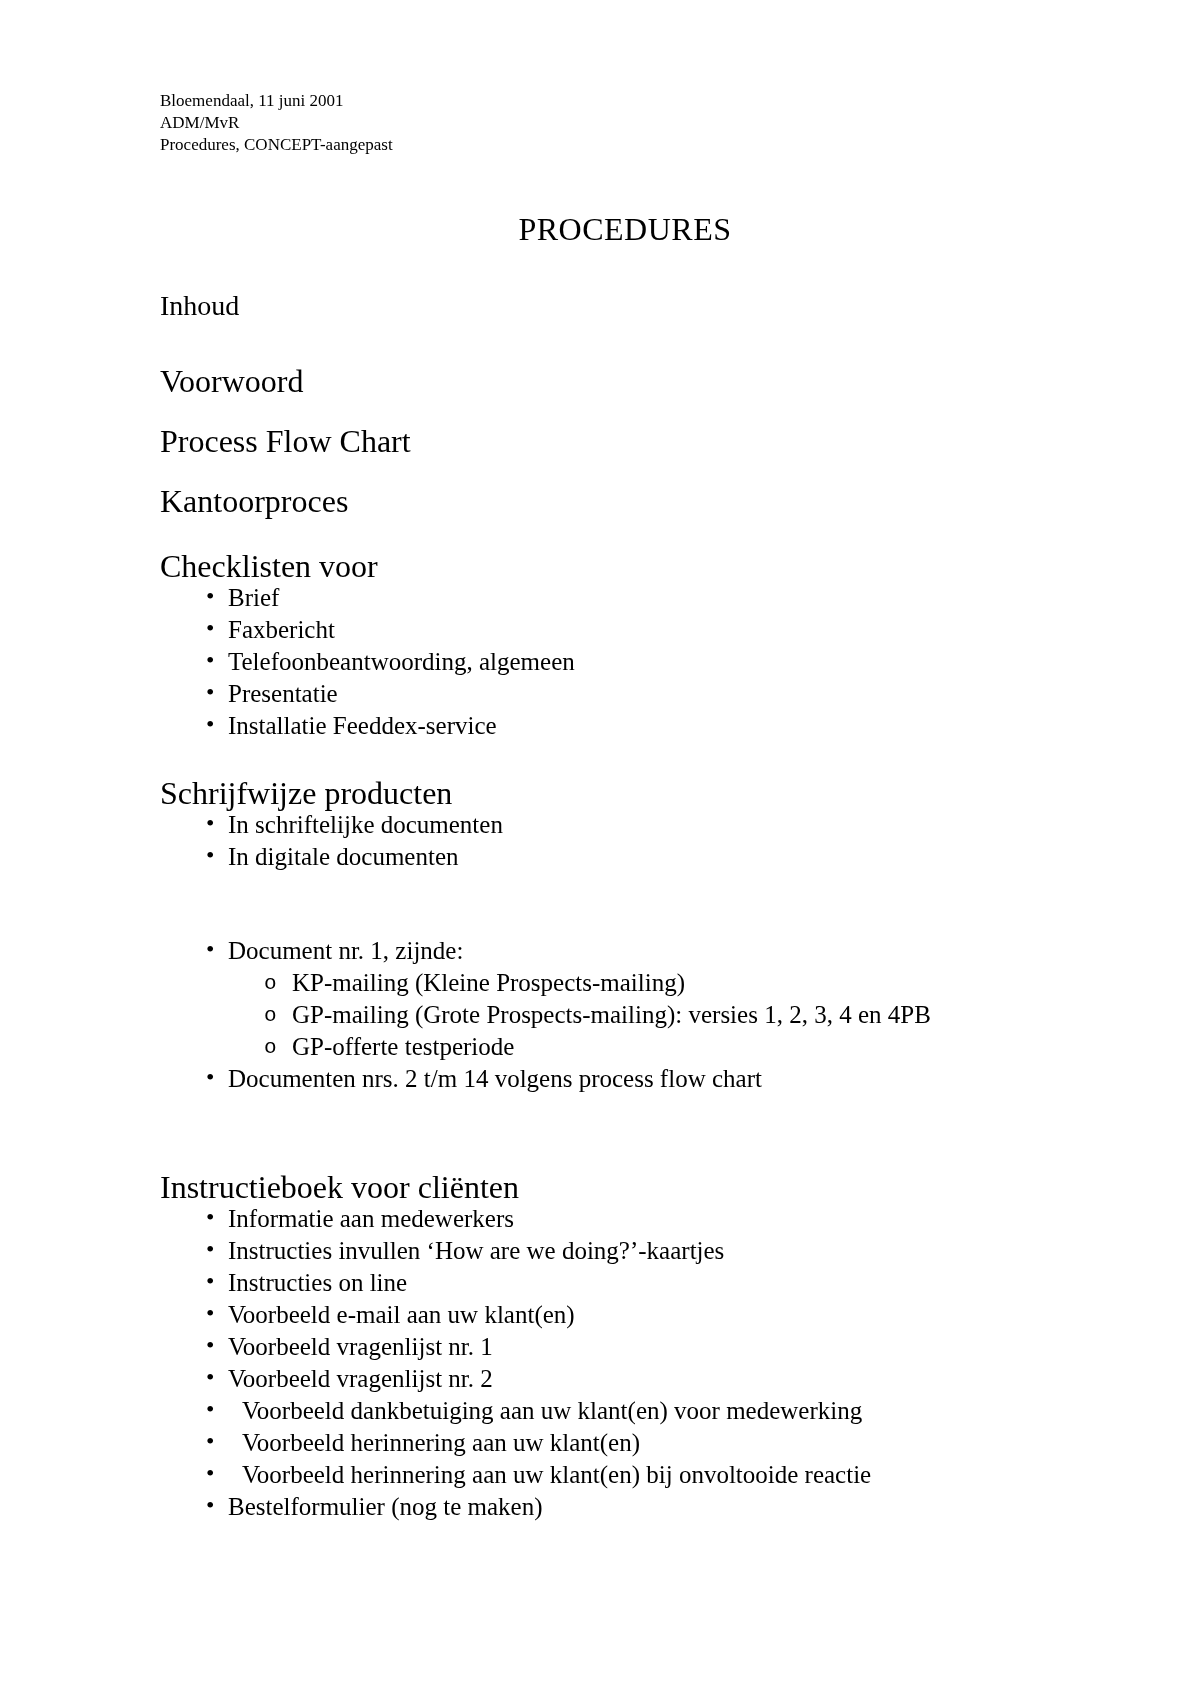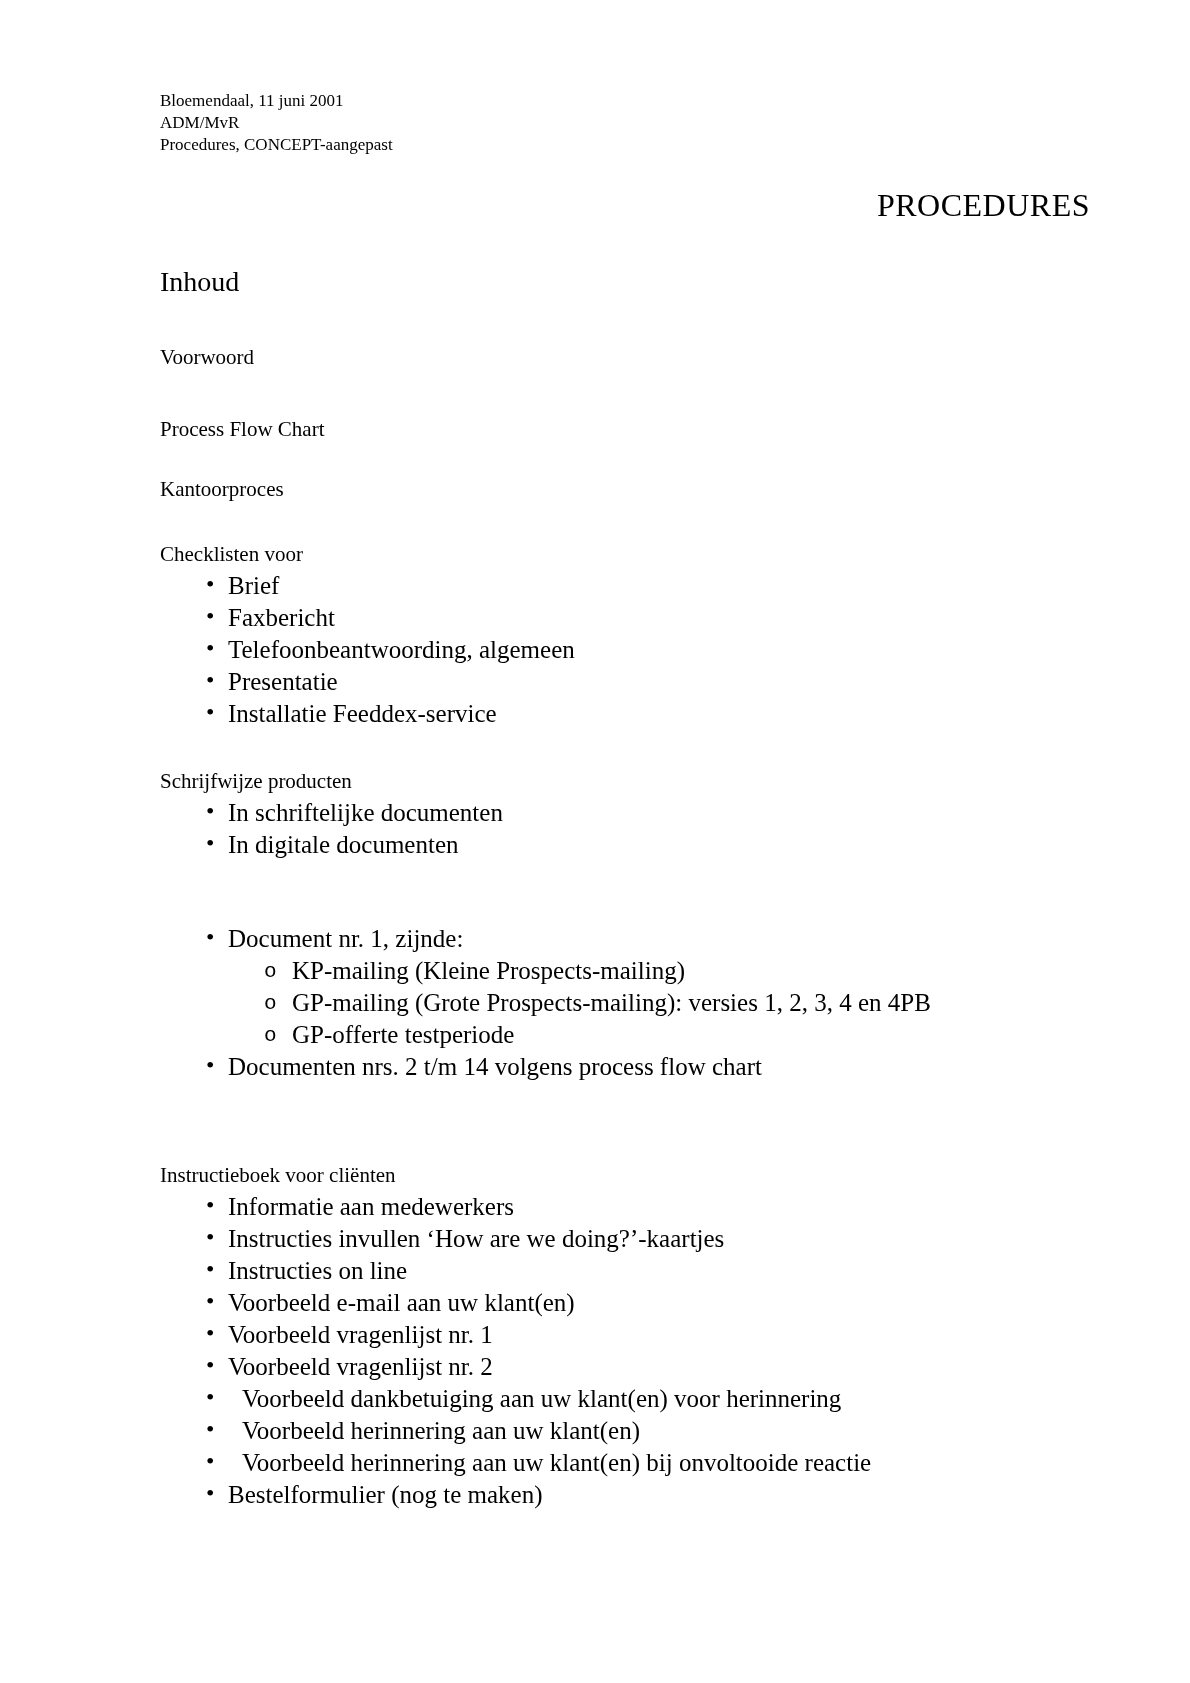--- a/index.html
+++ b/index.html
@@ -13,37 +13,37 @@
     font-family: "Liberation Serif", "DejaVu Serif", serif;
     padding: 0 100px 0 160px;
     overflow: hidden;
   }
   .doc-header {
     padding-top: 90px;
     font-size: 17px;
     line-height: 22px;
   }
   .title {
-    margin-top: 28px;
+    margin-top: 52px;
     font-size: 32px;
     line-height: 42px;
-    text-align: right;
+    text-align: center;
     letter-spacing: 0.5px;
   }
   .subtitle {
     margin-top: 38px;
     font-size: 28px;
     line-height: 36px;
   }
   .heading {
-    font-size: 21px;
+    font-size: 32px;
     line-height: 32px;
   }
   .sec-0 { margin-top: 41px; }
-  .sec-1 { margin-top: 40px; }
+  .sec-1 { margin-top: 28px; }
   .sec-2 { margin-top: 28px; }
   .sec-3 { margin-top: 33px; }
   .sec-4 { margin-top: 35px; }
   .sec-5 { margin-top: 62px; }
   .sec-6 { margin-top: 76px; }
   .li {
     position: relative;
     padding-left: 68px;
     font-size: 25px;
     line-height: 32px;
@@ -170,21 +170,21 @@
     <div class="li">
       <span class="m1">•</span>
       <span class="t">Voorbeeld vragenlijst nr. 1</span>
     </div>
     <div class="li">
       <span class="m1">•</span>
       <span class="t">Voorbeeld vragenlijst nr. 2</span>
     </div>
     <div class="li xi">
       <span class="m1">•</span>
-      <span class="t">Voorbeeld dankbetuiging aan uw klant(en) voor herinnering</span>
+      <span class="t">Voorbeeld dankbetuiging aan uw klant(en) voor medewerking</span>
     </div>
     <div class="li xi">
       <span class="m1">•</span>
       <span class="t">Voorbeeld herinnering aan uw klant(en)</span>
     </div>
     <div class="li xi">
       <span class="m1">•</span>
       <span class="t">Voorbeeld herinnering aan uw klant(en) bij onvoltooide reactie</span>
     </div>
     <div class="li">

